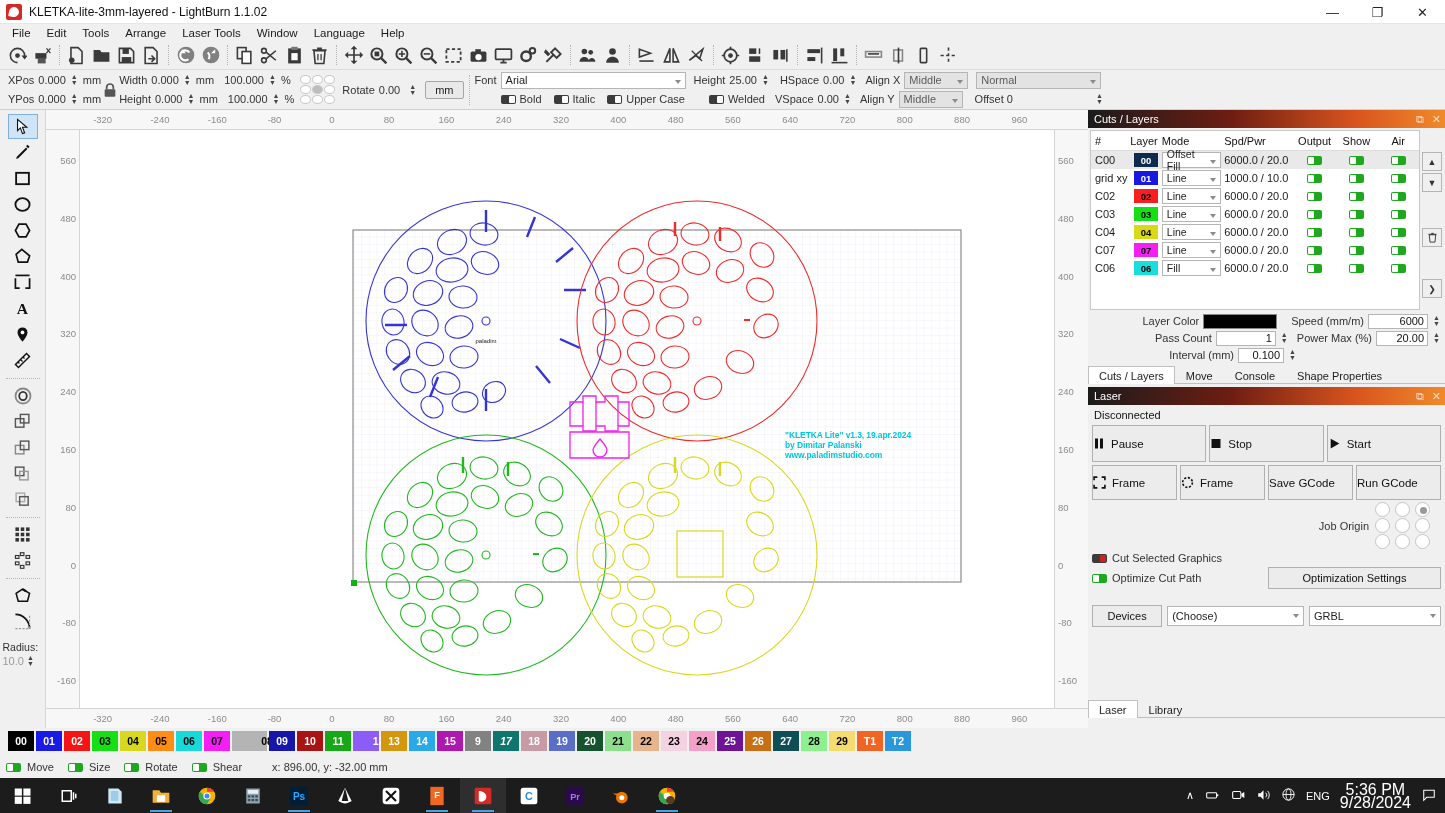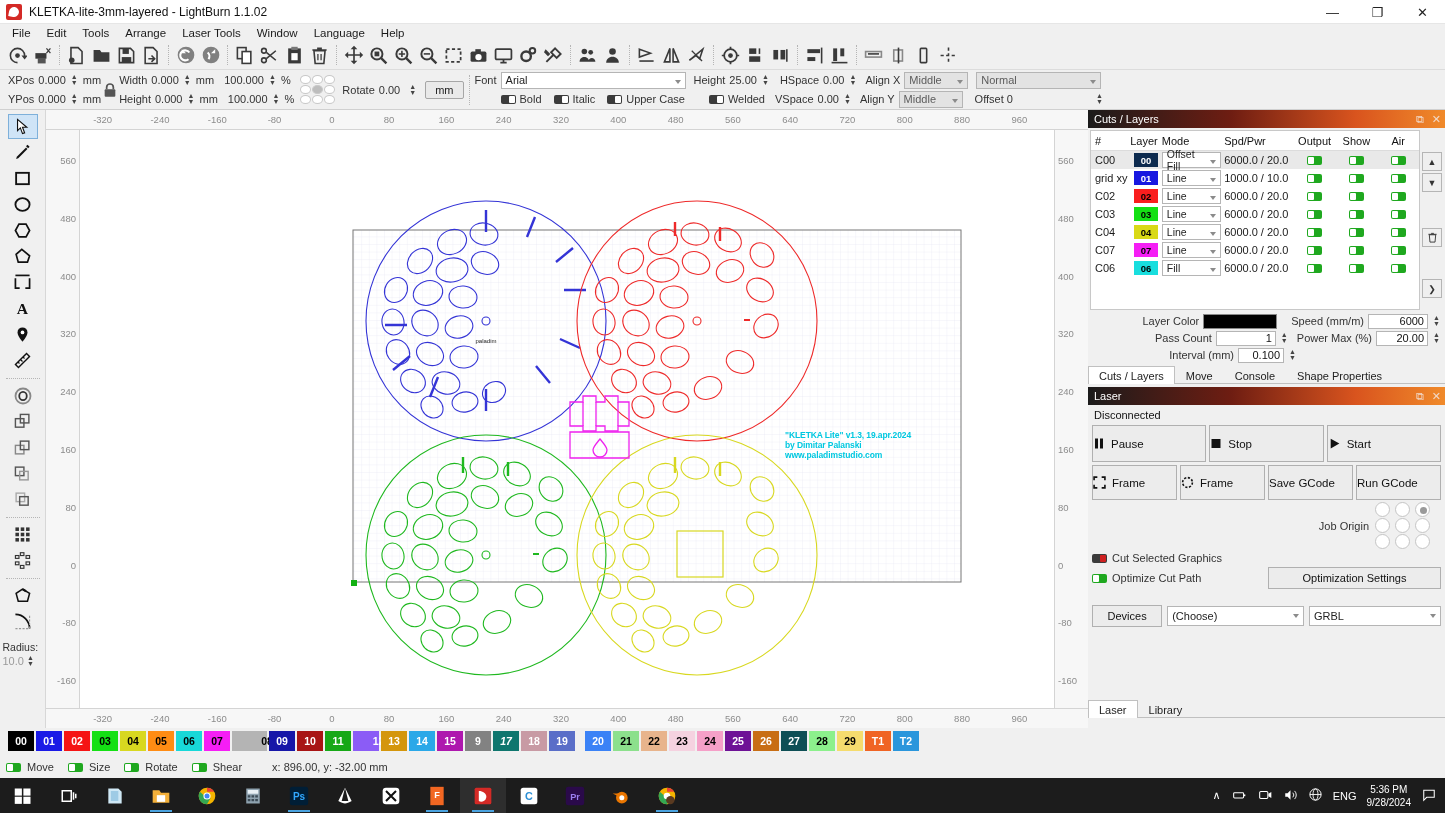--- a/index.html
+++ b/index.html
@@ -211,21 +211,21 @@
   .palette { position: absolute; left: 0; top: 730px; width: 1445px; height: 22px; display: flex; align-items: center; padding-left: 8px; background: #f0f0f0; }
   .pchip { width: 26px; height: 20px; margin-right: 2px; display: flex; align-items: center; justify-content: center; font-size: 10.5px; font-weight: bold; }
   .statusbar { position: absolute; left: 0; top: 756px; width: 1445px; height: 22px; display: flex; align-items: center; gap: 6px; padding-left: 6px; background: #f0f0f0; font-size: 11px; }
 
   
   .taskbar { position: absolute; left: 0; top: 778px; width: 1445px; height: 35px; background: #1c1c1c; display: flex; align-items: center; }
   .tbitem { width: 46px; height: 35px; display: flex; align-items: center; justify-content: center; position: relative; }
   .tbitem.active { background: #2e2e2e; }
   .tbitem .under { position: absolute; bottom: 1px; left: 12px; width: 22px; height: 2px; background: #4aa3e0; }
   .tray { position: absolute; right: 0; top: 0; height: 35px; display: flex; align-items: center; color: #fff; font-size: 11px; gap: 10px; padding-right: 8px; }
-  .clock { display: flex; flex-direction: column; align-items: center; line-height: 13px; font-size: 10px; }
+  .clock { display: flex; flex-direction: column; align-items: center; line-height: 13px; font-size: 16px; }
 </style>
 </head>
 <body>
 
 <div class="app">
 
   <div class="titlebar">
     <div class="appicon"></div>
     <div class="ttl">KLETKA-lite-3mm-layered - LightBurn 1.1.02</div>
     <div class="winbtns">
@@ -1237,21 +1237,21 @@
       <div class="pchip" style="background: rgb(168, 20, 20); color: rgb(255, 255, 255);">10</div>
       <div class="pchip" style="background: rgb(22, 168, 22); color: rgb(255, 255, 255);">11</div>
       <div class="pchip" style="background: #8b5cf6; color: rgb(255, 255, 255); padding-left: 25px;">12</div>
       <div class="pchip" style="background: rgb(212, 150, 12); color: rgb(255, 255, 255);">13</div>
       <div class="pchip" style="background: rgb(42, 168, 232); color: rgb(255, 255, 255);">14</div>
       <div class="pchip" style="background: rgb(174, 24, 174); color: rgb(255, 255, 255);">15</div>
       <div class="pchip" style="background: rgb(130, 130, 130); color: rgb(255, 255, 255);">9</div>
       <div class="pchip" style="background: #0f766e; color: rgb(255, 255, 255); font-style: italic;">17</div>
       <div class="pchip" style="background: rgb(200, 154, 164); color: rgb(255, 255, 255);">18</div>
       <div class="pchip" style="background: rgb(90, 110, 200); color: rgb(255, 255, 255);">19</div>
-      <div class="pchip" style="background: #3b82f6; color: rgb(255, 255, 255); margin-left: 8px;">20</div>
+      <div class="pchip" style="background: #14532d; color: rgb(255, 255, 255);">20</div>
       <div class="pchip" style="background: rgb(140, 224, 140); color: rgb(0, 0, 0);">21</div>
       <div class="pchip" style="background: rgb(232, 180, 140); color: rgb(0, 0, 0);">22</div>
       <div class="pchip" style="background: rgb(245, 210, 224); color: rgb(0, 0, 0);">23</div>
       <div class="pchip" style="background: rgb(245, 160, 200); color: rgb(0, 0, 0);">24</div>
       <div class="pchip" style="background: rgb(110, 18, 150); color: rgb(255, 255, 255);">25</div>
       <div class="pchip" style="background: rgb(200, 110, 20); color: rgb(255, 255, 255);">26</div>
       <div class="pchip" style="background: rgb(14, 79, 85); color: rgb(255, 255, 255);">27</div>
       <div class="pchip" style="background: rgb(140, 240, 140); color: rgb(0, 0, 0);">28</div>
       <div class="pchip" style="background: rgb(245, 220, 110); color: rgb(0, 0, 0);">29</div>
       <div class="pchip" style="background: rgb(240, 100, 36); color: rgb(255, 255, 255);">T1</div>

